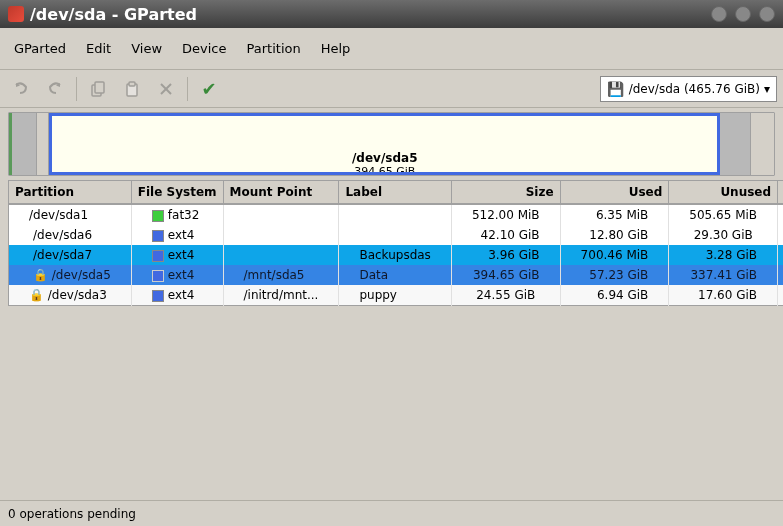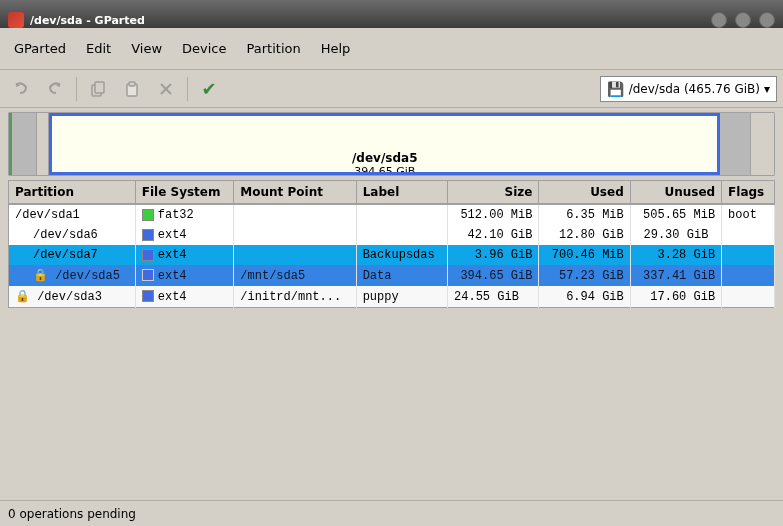--- a/index.html
+++ b/index.html
@@ -11,24 +11,24 @@
       font-size: 13px;
       color: #000;
       overflow: hidden;
     }
 
     
     #titlebar {
       background: linear-gradient(to bottom, #6c6c6c, #3c3c3c);
       height: 28px;
       display: flex;
-      align-items: flex-end;
+      align-items: center;
       padding: 0 8px;
       color: #fff;
-      font-size: 11px;
+      font-size: 16px;
       font-weight: bold;
       justify-content: space-between;
     }
     #titlebar-left {
       display: flex;
       align-items: center;
       gap: 6px;
     }
     #titlebar-left .app-icon {
       width: 16px;
@@ -150,25 +150,24 @@
     th {
       text-align: left;
       padding: 4px 6px;
       border-right: 1px solid #a0a0a0;
       border-bottom: 2px solid #a0a0a0;
       font-weight: bold;
       font-size: 12px;
       white-space: nowrap;
     }
     td {
-      padding: 3px 6px;
+      padding: 3px 20px;
       border-right: 1px solid #e0e0e0;
       font-size: 12px;
       white-space: nowrap;
-      font-family: Liberation Mono, monospace;
     }
     .fs-color {
       display: inline-block;
       width: 12px;
       height: 12px;
       border: 1px solid #888;
       vertical-align: middle;
       margin-right: 4px;
     }
 
@@ -326,21 +325,21 @@
           <td style="text-align: right;">394.65 GiB</td>
           <td style="text-align: right;">57.23 GiB</td>
           <td style="text-align: right;">337.41 GiB</td>
           <td></td>
         </tr>
         <tr style="background: rgb(248, 248, 248);">
           <td>🔒 /dev/sda3</td>
           <td><span class="fs-color" style="background-color: rgb(65, 105, 225);"></span>ext4</td>
           <td>/initrd/mnt...</td>
           <td>puppy</td>
-          <td style="text-align: left;">24.55 GiB</td>
+          <td style="text-align: center;">24.55 GiB</td>
           <td style="text-align: right;">6.94 GiB</td>
           <td style="text-align: right;">17.60 GiB</td>
           <td></td>
         </tr>
       </tbody>
   </table>
 </div>
 
 <div id="statusbar">
   <span>0 operations pending</span>

